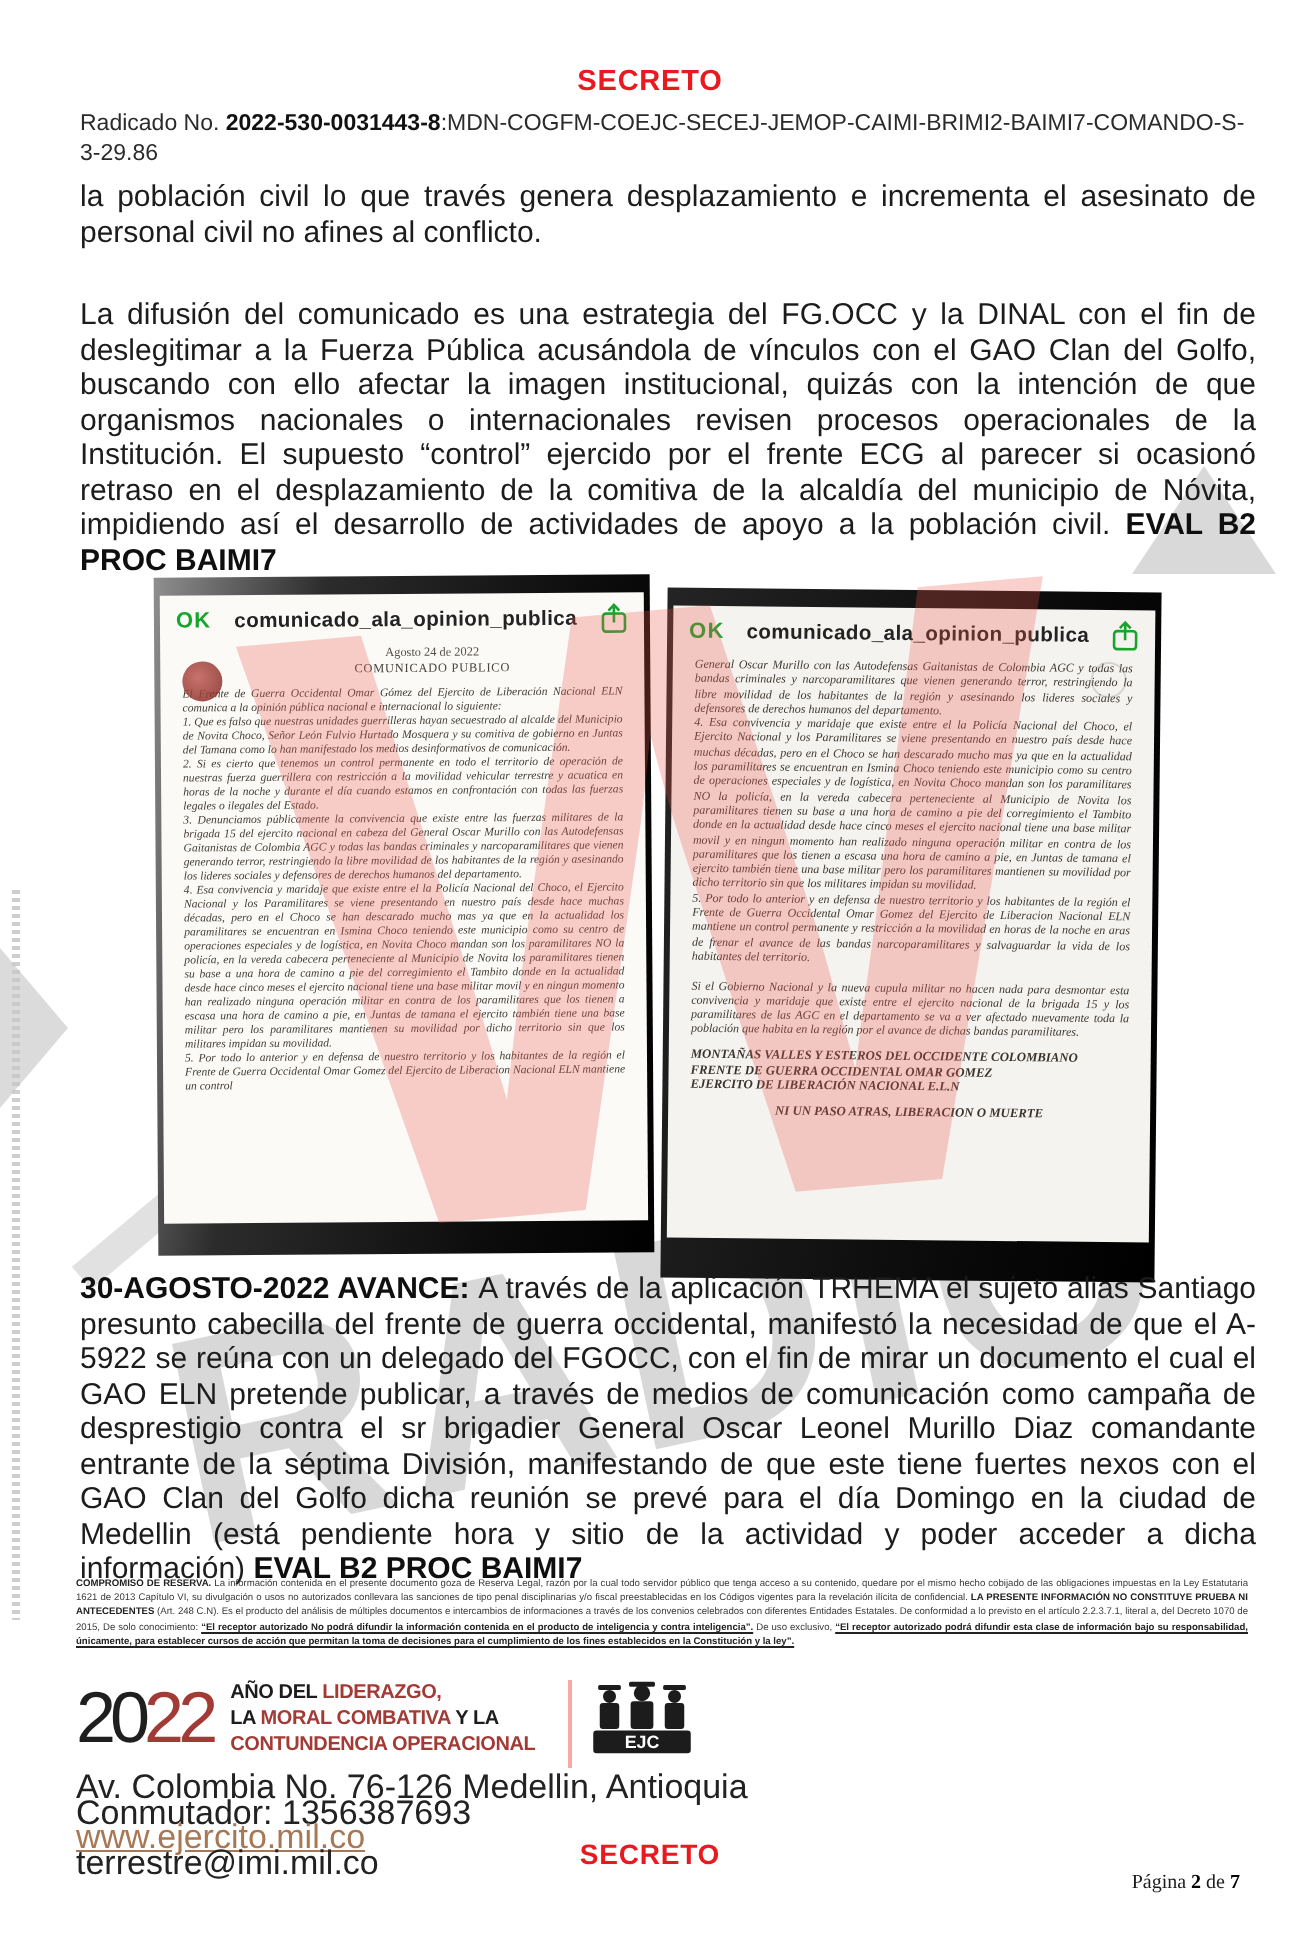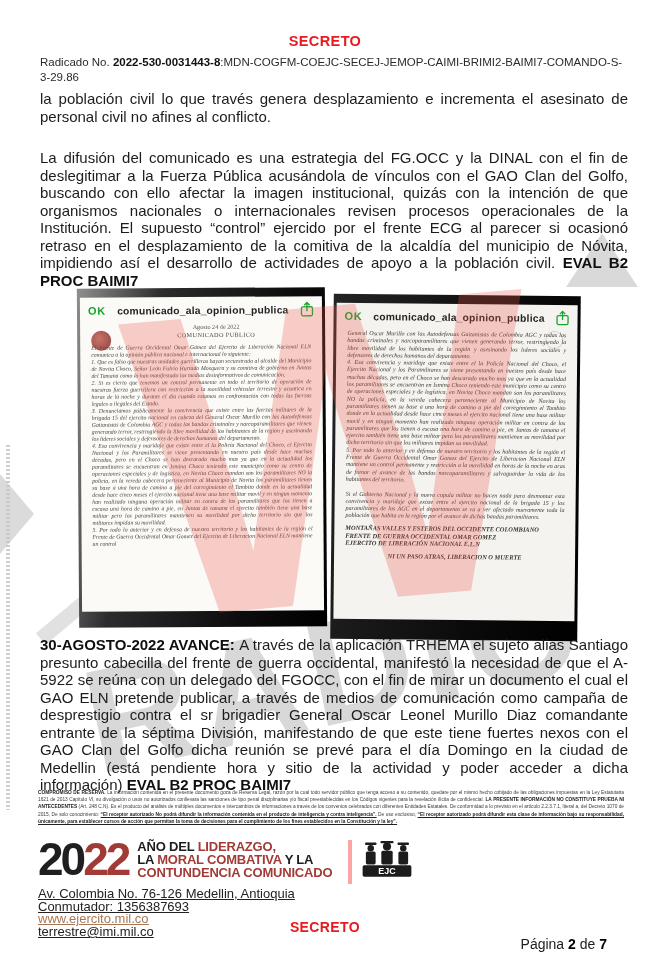--- a/index.html
+++ b/index.html
@@ -73,29 +73,29 @@
 
   
   .disclaimer{position:absolute;top:789px;left:38px;width:586px;font-size:4.8px;
         line-height:7.2px;text-align:justify;color:#3a3a3a;z-index:2;}
   .disclaimer b{color:#222;}
   .disclaimer .u{text-decoration:underline;}
 
   
   .footer{position:absolute;top:840px;left:38px;width:588px;z-index:2;}
   .brand-row{display:flex;align-items:flex-start;}
-  .year{font-size:46px;font-weight:bold;letter-spacing:-3px;line-height:38px;}
+  .year{font-size:36px;font-weight:normal;letter-spacing:-3px;line-height:38px;}
   .year .red{color:#a23b36;}
-  .slogan{margin-left:9px;margin-top:1px;font-size:13px;font-weight:bold;
+  .slogan{margin-left:9px;margin-top:1px;font-size:10px;font-weight:bold;
         line-height:12.8px;letter-spacing:-.2px;color:#1c1c1c;}
   .slogan .red{color:#a23b36;}
-  .crest{margin-left:16px;margin-top:0;border-left:4px solid #fca5a5;padding-left:9px;height:44px;}
-  .contact{margin-top:4px;font-size:13px;line-height:12.7px;color:#222;text-decoration:underline;}
+  .crest{margin-left:16px;margin-top:0;border-left:2px solid #fca5a5;padding-left:9px;height:44px;}
+  .contact{margin-top:4px;font-size:17px;line-height:12.7px;color:#222;}
   .contact .weblink{color:#a87855;text-decoration:underline;margin-top:16px;}
-  .page-num{position:absolute;top:936px;right:43px;font-size:14px;color:#1c1c1c;z-index:2;}
+  .page-num{position:absolute;top:936px;right:30px;font-size:10px;color:#1c1c1c;z-index:2;font-family:Liberation Serif, serif;}
   .page-num b{color:#000;}
 </style>
 </head>
 <body>
 
 <div class="page">
 
   <div class="secreto-top">SECRETO</div>
 
   <div class="radicado"><span>Radicado No. </span><b>2022-530-0031443-8</b><span>:MDN-COGFM-COEJC-SECEJ-JEMOP-CAIMI-BRIMI2-BAIMI7-COMANDO-S-3-29.86</span></div>
@@ -165,21 +165,21 @@
   <div class="para p3"><b>30-AGOSTO-2022 AVANCE: </b><span>A través de la aplicación TRHEMA el sujeto alias Santiago presunto cabecilla del frente de guerra occidental, manifestó la necesidad de que el A-5922 se reúna con un delegado del FGOCC, con el fin de mirar un documento el cual el GAO ELN pretende publicar, a través de medios de comunicación como campaña de desprestigio contra el sr brigadier General Oscar Leonel Murillo Diaz comandante entrante de la séptima División, manifestando de que este tiene fuertes nexos con el GAO Clan del Golfo dicha reunión se prevé para el día Domingo en la ciudad de Medellin (está pendiente hora y sitio de la actividad y poder acceder a dicha información) </span><b>EVAL B2 PROC BAIMI7</b></div>
 
   <div class="disclaimer"><b>COMPROMISO DE RESERVA.</b><span> La información contenida en el presente documento goza de Reserva Legal, razón por la cual todo servidor público que tenga acceso a su contenido, quedare por el mismo hecho cobijado de las obligaciones impuestas en la Ley Estatutaria 1621 de 2013 Capítulo VI, su divulgación o usos no autorizados conllevara las sanciones de tipo penal disciplinarias y/o fiscal preestablecidas en los Códigos vigentes para la revelación ilícita de confidencial. </span><b>LA PRESENTE INFORMACIÓN NO CONSTITUYE PRUEBA NI ANTECEDENTES</b><span> (Art. 248 C.N). Es el producto del análisis de múltiples documentos e intercambios de informaciones a través de los convenios celebrados con diferentes Entidades Estatales. De conformidad a lo previsto en el artículo 2.2.3.7.1, literal a, del Decreto 1070 de 2015, De solo conocimiento: </span><b class="u">“El receptor autorizado No podrá difundir la información contenida en el producto de inteligencia y contra inteligencia”.</b><span> De uso exclusivo, </span><b class="u">“El receptor autorizado podrá difundir esta clase de información bajo su responsabilidad, únicamente, para establecer cursos de acción que permitan la toma de decisiones para el cumplimiento de los fines establecidos en la Constitución y la ley”.</b></div>
 
   <div class="footer">
     <div class="brand-row">
       <div class="year"><span>20</span><span class="red">22</span></div>
       <div class="slogan">
         <div><span>AÑO DEL </span><span class="red">LIDERAZGO,</span></div>
         <div><span>LA </span><span class="red">MORAL COMBATIVA</span><span> Y LA</span></div>
-        <div><span class="red">CONTUNDENCIA COMUNICADO</span></div>
+        <div><span class="red">CONTUNDENCIA OPERACIONAL</span></div>
       </div>
       <div class="crest">
         <svg width="52" height="44" viewBox="0 0 64 52">
           <g fill="#1c1c1c">
             <rect x="5" y="2" width="14" height="3" rx="1"></rect>
             <circle cx="12" cy="9" r="4"></circle>
               <rect x="6" y="13" width="12" height="16" rx="2"></rect>
             <rect x="24" y="0" width="16" height="3" rx="1"></rect>
             <circle cx="32" cy="7" r="5"></circle>
               <rect x="25" y="12" width="14" height="17" rx="2"></rect>

